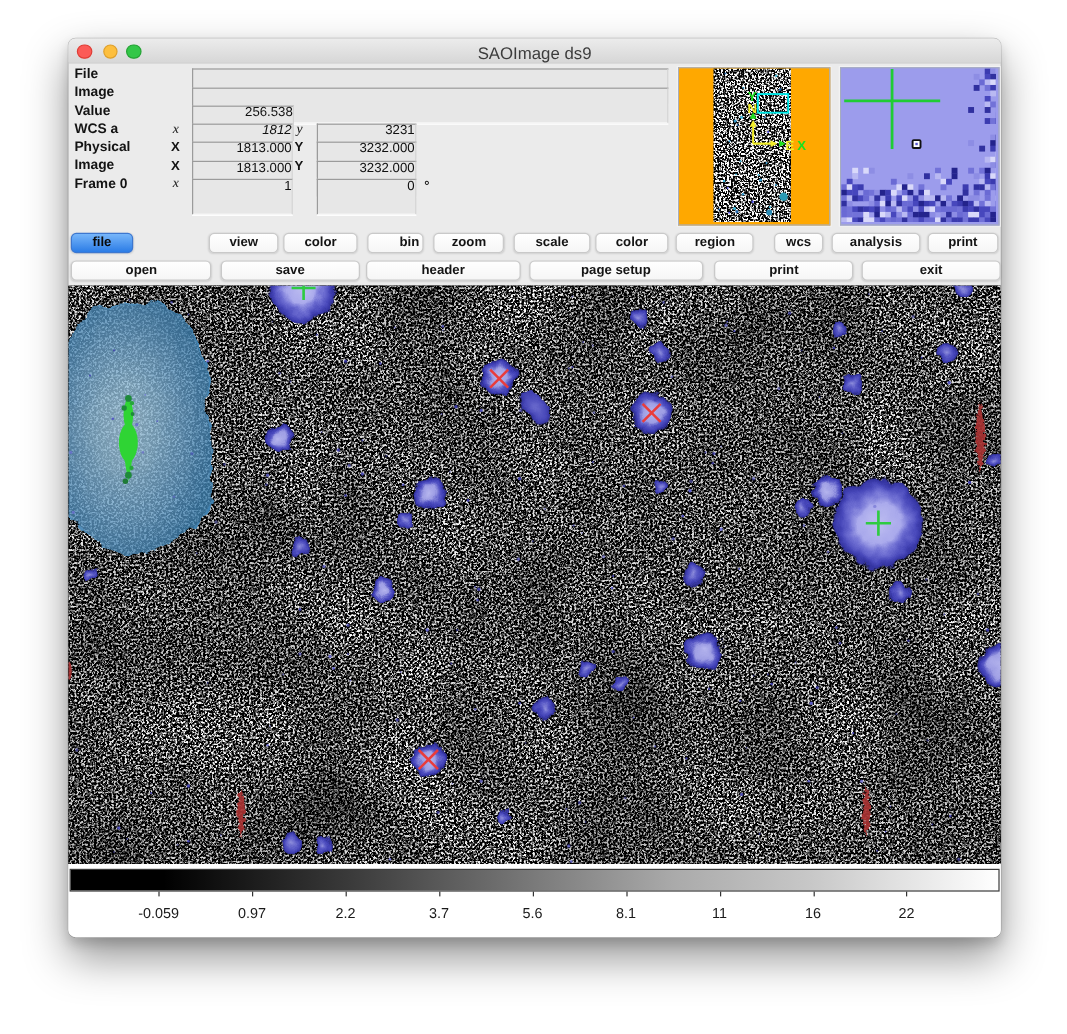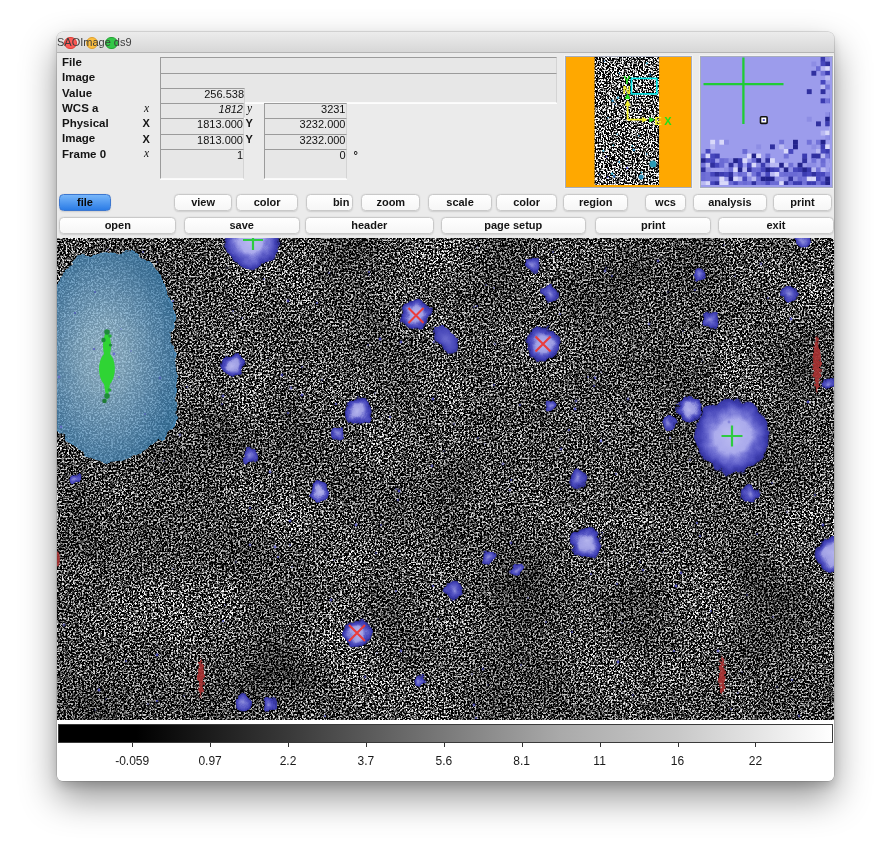--- a/index.html
+++ b/index.html
@@ -1,20 +1,20 @@
 <!DOCTYPE html>
 <html><head>
 <meta charset="utf-8">
 <style>
 html,body{margin:0;padding:0;background:#fff;width:889px;height:862px;overflow:hidden;}
 *{box-sizing:border-box;}
 body{font-family:"Liberation Sans",sans-serif;}
 #win{position:absolute;left:57px;top:32px;width:777px;height:749px;background:#ebebeb;border-radius:6px;box-shadow:0 17px 36px rgba(0,0,0,0.42),0 5px 10px rgba(0,0,0,0.15),0 0 0 0.5px rgba(0,0,0,0.22);}
 #titlebar{position:absolute;left:0;top:0;width:777px;height:21px;background:linear-gradient(#ececec,#d7d7d7);border-bottom:1px solid #b4b4b4;border-radius:6px 6px 0 0;}
-#titlebar .title{position:absolute;left:0;right:0;top:3.5px;font-size:11px;color:#3c3c3c;}
+#titlebar .title{position:absolute;left:0;right:0;top:3.5px;text-align:center;font-size:14px;color:#3c3c3c;}
 .tl{position:absolute;top:4.7px;width:12.6px;height:12.6px;border-radius:50%;}
 .lab{position:absolute;left:5px;font-size:11.5px;font-weight:bold;color:#141414;}
 .axl{position:absolute;font-size:11px;font-weight:bold;color:#141414;}
 .axi{position:absolute;font-size:11.5px;font-style:italic;font-family:"Liberation Serif",serif;color:#141414;}
 .fld{position:absolute;background:#e7e7e7;border:1px solid #9b9b9b;border-bottom-color:#fafafa;border-right-color:#d4d4d4;box-shadow:0 1px 0 rgba(255,255,255,0.9);font-size:11px;text-align:right;color:#111;line-height:10.5px;height:30px;}
 .panel{position:absolute;border:1px solid #a7adbd;box-shadow:0 0 0 1px #f2f2f2;}
 .btn{position:absolute;height:17.2px;background:linear-gradient(#ffffff,#f6f6f6);border:1px solid #c9c9c9;border-radius:4.5px;font-size:11px;font-weight:bold;color:#141414;text-align:center;line-height:15.5px;box-shadow:0 0.5px 1.5px rgba(0,0,0,0.12);}
 .btn.sel{background:linear-gradient(#77b6fa,#2b7ce6);border-color:#3d77cf;color:#0a0a0a;}
 #imgarea{position:absolute;left:0;top:206px;width:777px;height:482px;background:#000;overflow:hidden;}
 #cbar{position:absolute;left:0;top:688px;width:777px;height:61px;background:#fff;border-radius:0 0 6px 6px;}

